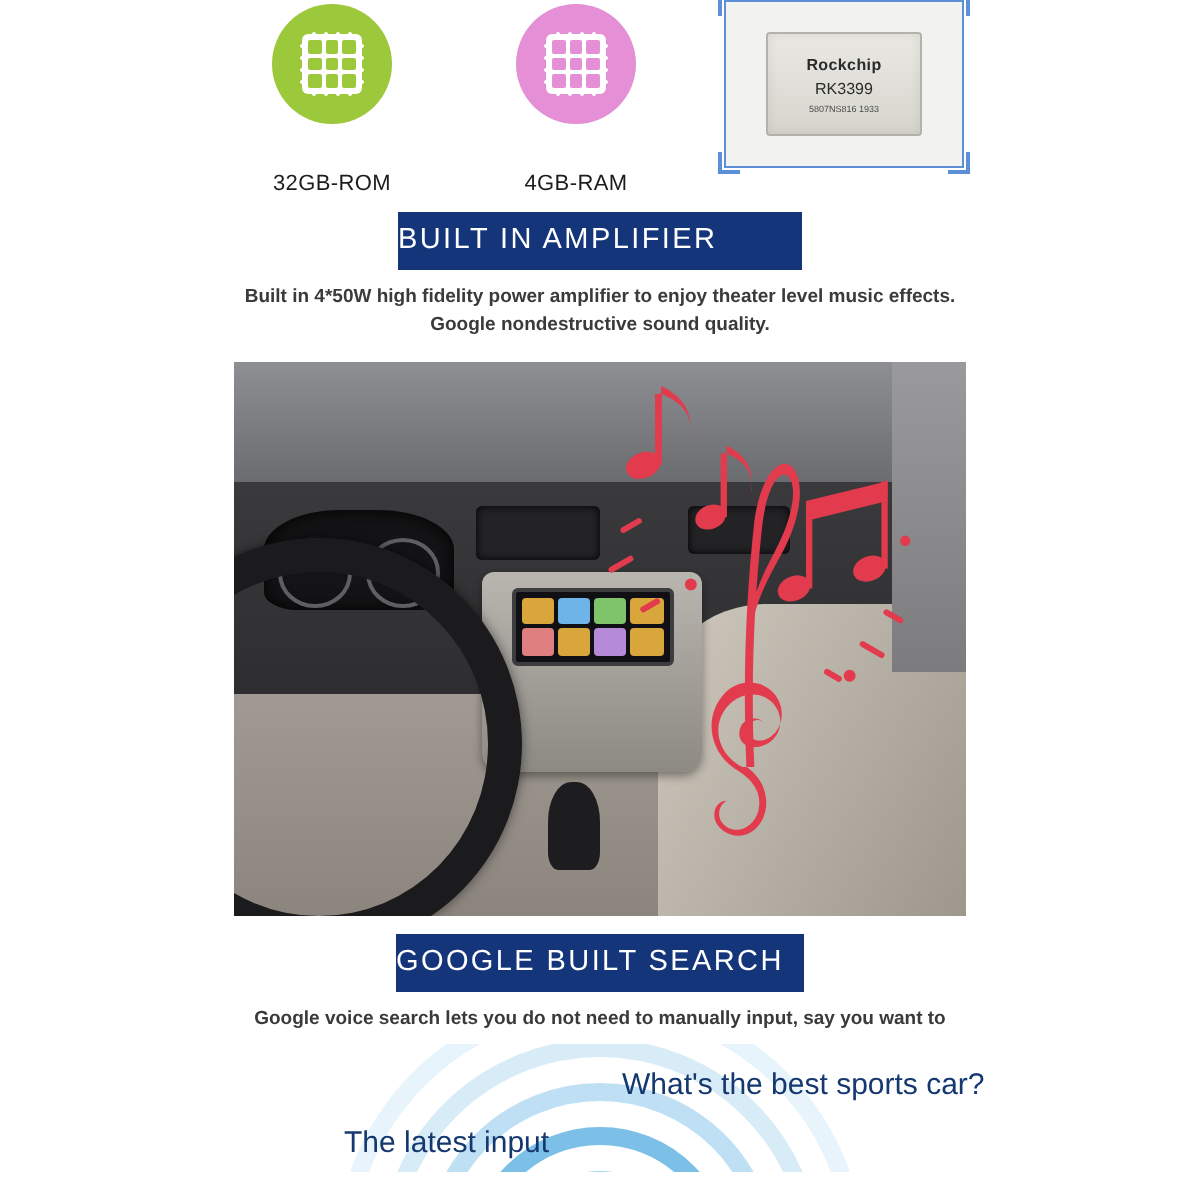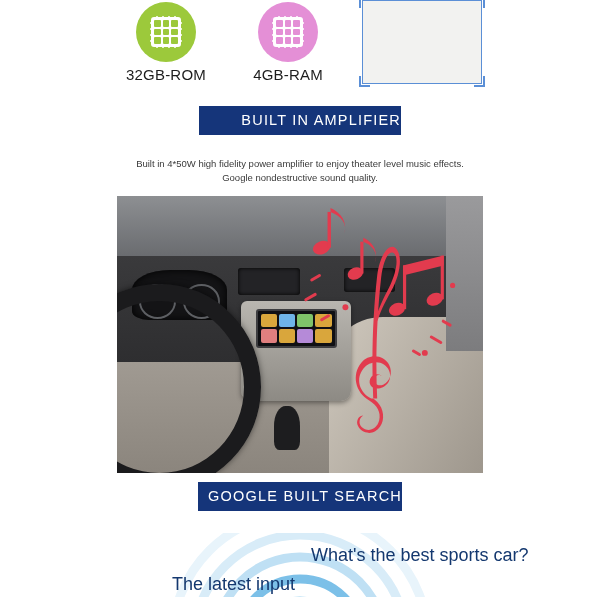--- a/index.html
+++ b/index.html
@@ -63,22 +63,22 @@
     display: block;
     border-radius: 1px;
   }
   .chip-circle.ram .chip-inner i { background: #e48fd6; }
   .pin {
     position: absolute;
     background: #ffffff;
     border-radius: 1px;
   }
   .spec-label {
-    margin-top: 4px;
-    font-size: 15px;
+    margin-top: 24px;
+    font-size: 11px;
     color: #1d1d1d;
     letter-spacing: 0.2px;
   }
 
   
   .soc-box {
     width: 118px;
     height: 82px;
     border: 1px solid #5b8fd6;
     margin-top: 0px;
@@ -125,38 +125,39 @@
   .corner.tl { left: -4px;  top: -4px;    border-left-width: 2px; border-top-width: 2px; }
   .corner.tr { right: -4px; top: -4px;    border-right-width: 2px; border-top-width: 2px; }
   .corner.bl { left: -4px;  bottom: -4px; border-left-width: 2px; border-bottom-width: 2px; }
   .corner.br { right: -4px; bottom: -4px; border-right-width: 2px; border-bottom-width: 2px; }
 
   
   .banner {
     margin: 0 auto;
     background: #15357a;
     color: #ffffff;
-    text-align: right;
+    text-align: left;
     font-size: 14.5px;
     letter-spacing: 1.2px;
     padding: 6px 0 7px;
     width: 200px;
     box-sizing: border-box;
   }
   .banner-wrap { display: flex; justify-content: center; }
   .banner.amp { width: 202px; margin-top: 10px; }
   .banner.voice { width: 204px; }
 
   .caption {
     text-align: center;
     font-size: 9.5px;
     color: #3a3a3a;
     line-height: 1.45;
-    margin: 22px auto 0;
+    margin: 7px auto 0;
     width: 400px;
+    font-weight: bold;
   }
 
   
   .photo {
     width: 366px;
     height: 277px;
     margin: 11px auto 0;
     position: relative;
     overflow: hidden;
     background: #6f6f70;
@@ -247,21 +248,21 @@
 
   
   .voice-zone {
     position: relative;
     height: 64px;
     margin-top: 6px;
     overflow: hidden;
   }
   .bubble {
     position: absolute;
-    font-size: 18px;
+    font-size: 15px;
     color: #14386f;
   }
   .bubble.q { left: 311px; top: 12px; }
   .bubble.f { left: 172px; top: 41px; }
 </style>
 </head>
 <body>
 
 <div class="specs-row">
 
@@ -329,20 +330,25 @@
       <span class="pin" style="bottom:14px;left:38px;width:2px;height:4px;"></span>
     </div>
     <div class="spec-label">4GB-RAM</div>
   </div>
 
   <div class="soc-box">
     <span class="corner tl"></span>
     <span class="corner tr"></span>
     <span class="corner bl"></span>
     <span class="corner br"></span>
+    <div class="soc-chip">
+      <div class="soc-brand">Rockchip</div>
+      <div class="soc-model">RK3399</div>
+      <div class="soc-code">5807NS816 1933</div>
+    </div>
   </div>
 </div>
 
 <div class="banner-wrap">
   <div class="banner amp">BUILT IN AMPLIFIER</div>
 </div>
 <div class="caption">
   <div>Built in 4*50W high fidelity power amplifier to enjoy theater level music effects.</div>
   <div>Google nondestructive sound quality.</div>
 </div>
@@ -411,20 +417,21 @@
       <circle cx="140" cy="150" r="3"></circle>
       <circle cx="168" cy="82" r="2.6"></circle>
     </g>
   </svg>
 </div>
 
 <div class="banner-wrap" style="margin-top:9px;">
   <div class="banner voice">GOOGLE BUILT SEARCH</div>
 </div>
 <div class="caption">
+  <div>Google voice search lets you do not need to manually input, say you want to</div>
 </div>
 
 <div class="voice-zone">
   <svg width="600" height="64" viewBox="0 0 600 64">
     <g fill="none" stroke-linecap="round">
       <circle cx="300" cy="108" r="40" stroke="#9fd3ef" stroke-width="9"></circle>
       <circle cx="300" cy="108" r="62" stroke="#7cc0e8" stroke-width="9"></circle>
       <circle cx="300" cy="108" r="84" stroke="#bfe0f4" stroke-width="9"></circle>
       <circle cx="300" cy="108" r="106" stroke="#d8ecf8" stroke-width="9"></circle>
       <circle cx="300" cy="108" r="128" stroke="#e8f4fb" stroke-width="9"></circle>

